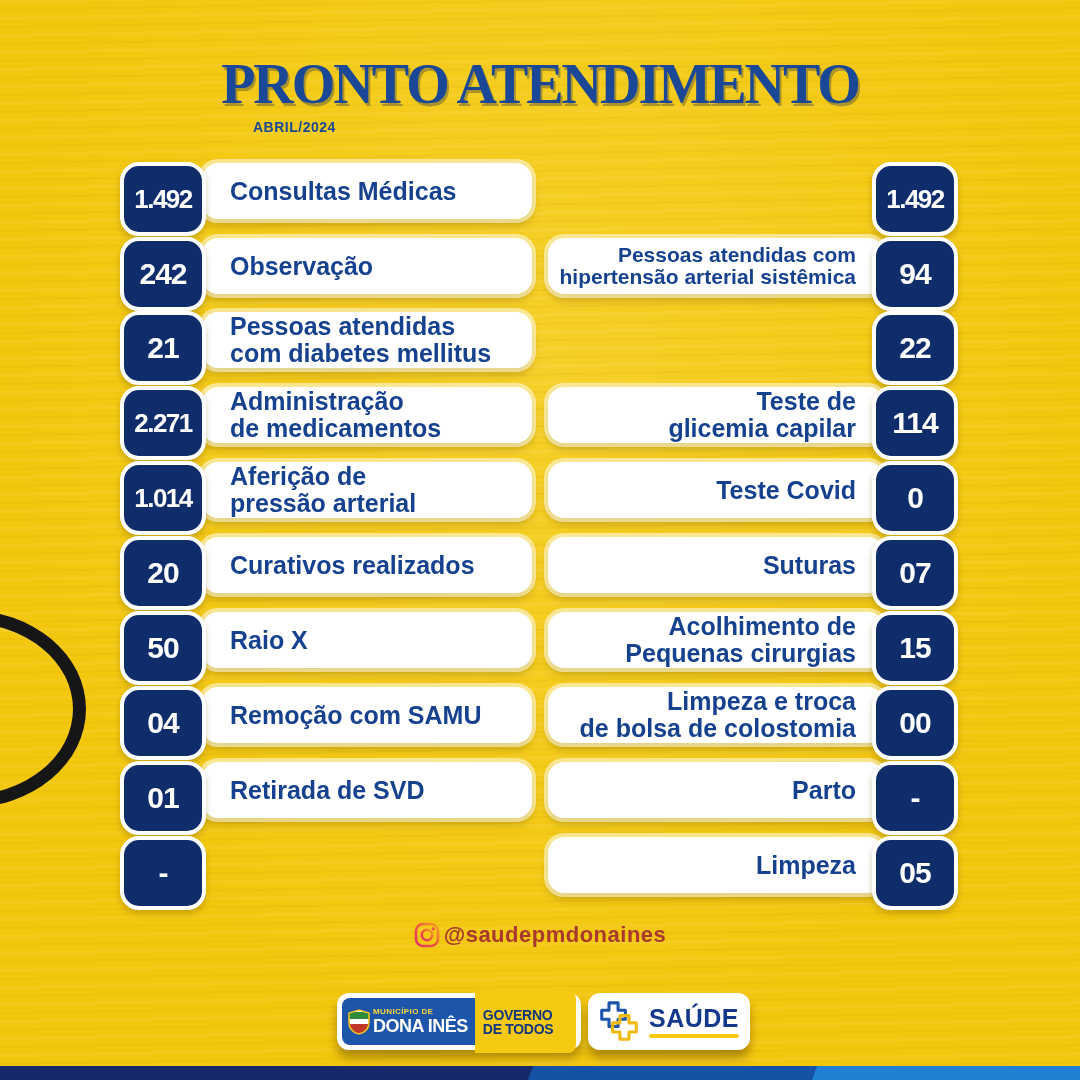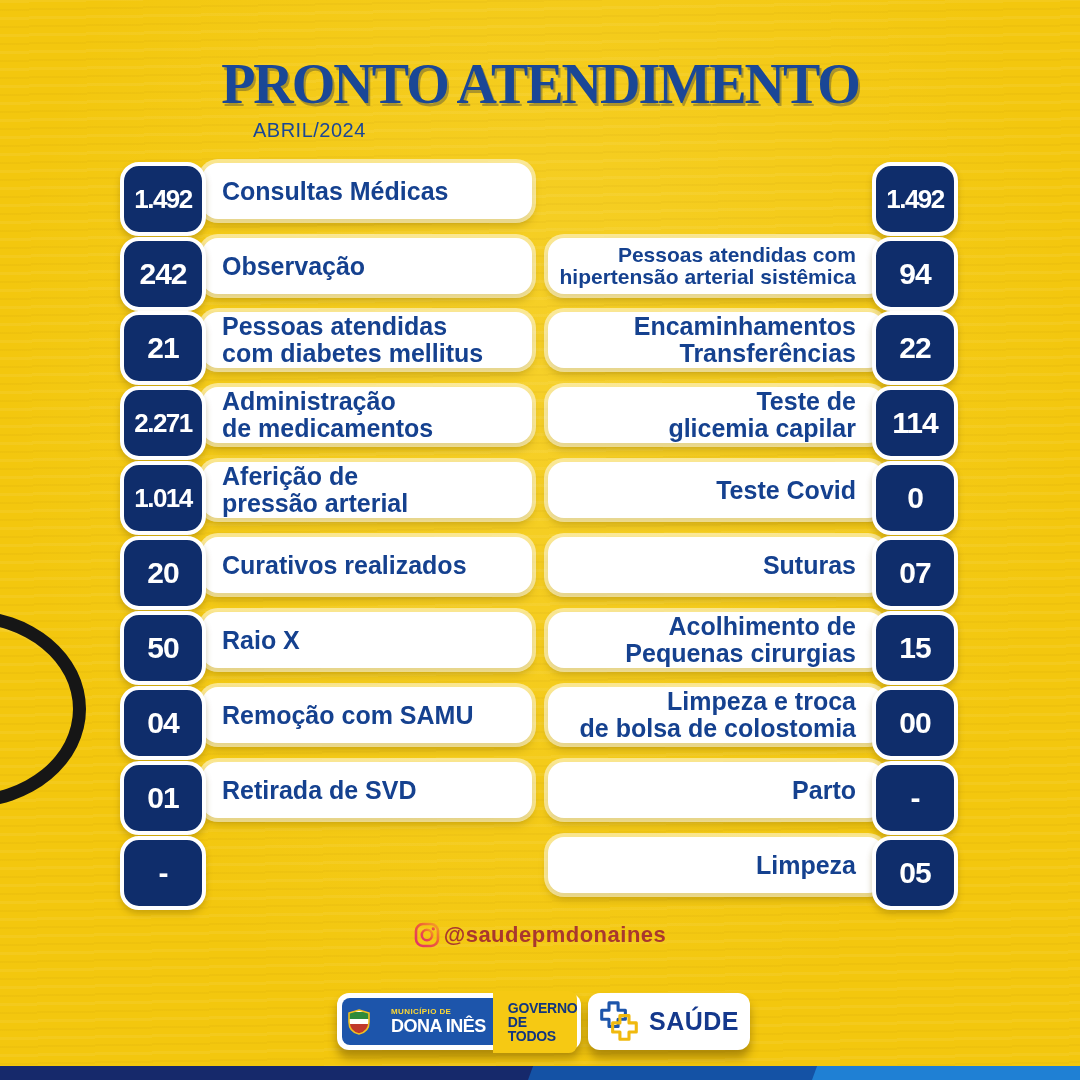--- a/index.html
+++ b/index.html
@@ -19,38 +19,38 @@
   
   .title{
     position:absolute;top:52px;left:0;width:100%;text-align:center;
     font-size:56px;font-weight:800;letter-spacing:-2px;color:#1a4796;
     text-shadow:2px 3px 0 rgba(15,30,70,0.32);
     white-space:nowrap;
     font-family:Liberation Serif, serif;
   }
   .subtitle{
     position:absolute;top:119px;left:253px;
-    font-size:20px;font-weight:400;color:#1a4796;letter-spacing:0.5px;
+    font-size:14px;font-weight:700;color:#1a4796;letter-spacing:0.5px;
   }
 
   
   .steth{
     position:absolute;left:-152px;top:610px;width:212px;height:172px;
     border:13px solid #161616;border-radius:50%;
     box-shadow:inset 2px 2px 3px rgba(255,255,255,0.15);
   }
 
   
   .row{position:absolute;width:412px;height:58px;}
   .card{
     position:absolute;top:1px;height:56px;background:#ffffff;border-radius:16px;
     box-shadow:0 0 0 4px rgba(255,253,240,0.55), 0 6px 8px rgba(110,82,0,0.35);
     display:flex;align-items:center;box-sizing:border-box;
   }
-  .left-card{left:82px;right:0;justify-content:flex-start;padding-left:20px;}
+  .left-card{left:82px;right:0;justify-content:flex-start;padding-left:28px;}
   .right-card{left:0;width:336px;justify-content:flex-end;padding-right:28px;}
   .label{display:flex;flex-direction:column;justify-content:center;
     color:#15418f;font-weight:700;font-size:25px;line-height:1.07;}
   .left-card .label span{text-align:left;display:block;}
   .right-card .label span{text-align:right;display:block;}
   .label.small{font-size:21px;}
   .badge{
     position:absolute;top:0;width:86px;height:74px;background:#0f2d6b;
     border:4px solid #ffffff;border-radius:19px;box-sizing:border-box;
     display:flex;align-items:center;justify-content:center;
@@ -71,31 +71,31 @@
   
   .fbar{
     position:absolute;top:993px;height:57px;background:#ffffff;border-radius:12px;
     box-shadow:0 8px 10px rgba(90,65,0,0.45);
     display:flex;align-items:center;box-sizing:border-box;
   }
   .bar1{left:337px;width:244px;padding:5px;}
   .bar2{left:588px;width:162px;justify-content:center;gap:10px;}
   .muni-blue{
     height:47px;background:#1d55ab;border-radius:8px 0 0 8px;
-    display:flex;align-items:center;gap:21px;padding:0 7px 0 6px;flex:0 0 auto;
+    display:flex;align-items:center;gap:3px;padding:0 7px 0 6px;flex:0 0 auto;
   }
   .muni-text{display:flex;flex-direction:column;justify-content:center;}
   .muni-small{font-size:8px;font-weight:700;color:#fdd835;letter-spacing:0.4px;line-height:1.1;}
   .muni-name{font-size:18px;font-weight:800;color:#ffffff;letter-spacing:-0.5px;line-height:1.0;white-space:nowrap;}
   .muni-yellow{
     height:62px;background:#f6c913;border-radius:0 8px 8px 0;flex:1;
-    display:flex;flex-direction:column;justify-content:center;padding-left:15px;
+    display:flex;flex-direction:column;justify-content:center;padding-left:8px;
   }
   .muni-yellow span{font-size:14px;font-weight:800;color:#12357f;line-height:1.0;letter-spacing:-0.3px;display:block;}
-  .saude{display:flex;align-items:flex-start;}
+  .saude{display:flex;flex-direction:column;align-items:flex-start;}
   .saude span{font-size:25px;font-weight:800;color:#14388c;letter-spacing:0.5px;line-height:1.0;}
   .saude i{display:block;width:100%;height:4px;background:#f6c913;border-radius:2px;margin-top:3px;}
 
   
   .bottombar{position:absolute;left:0;bottom:0;width:1080px;height:14px;overflow:hidden;}
   .seg{position:absolute;top:0;height:14px;}
   .s1{left:0;width:1080px;background:#16296b;}
   .s2{left:528px;width:300px;background:#1452a5;transform:skewX(-20deg);transform-origin:bottom left;}
   .s3{left:812px;width:300px;background:#1f80d4;transform:skewX(-20deg);transform-origin:bottom left;}
 </style>
@@ -200,26 +200,20 @@
   <div class="row" style="left:548px;top:237px">
     <div class="card right-card">
       <div class="label small">
           <span>Pessoas atendidas com</span>
           <span>hipertensão arterial sistêmica</span>
         </div>
     </div>
     <div class="badge badge-right">94</div>
   </div>
   <div class="row" style="left:548px;top:311px">
-    <div class="card right-card">
-      <div class="label">
-          <span>Encaminhamentos</span>
-          <span>Transferências</span>
-        </div>
-    </div>
     <div class="badge badge-right">22</div>
   </div>
   <div class="row" style="left:548px;top:386px">
     <div class="card right-card">
       <div class="label">
           <span>Teste de</span>
           <span>glicemia capilar</span>
         </div>
     </div>
     <div class="badge badge-right">114</div>

